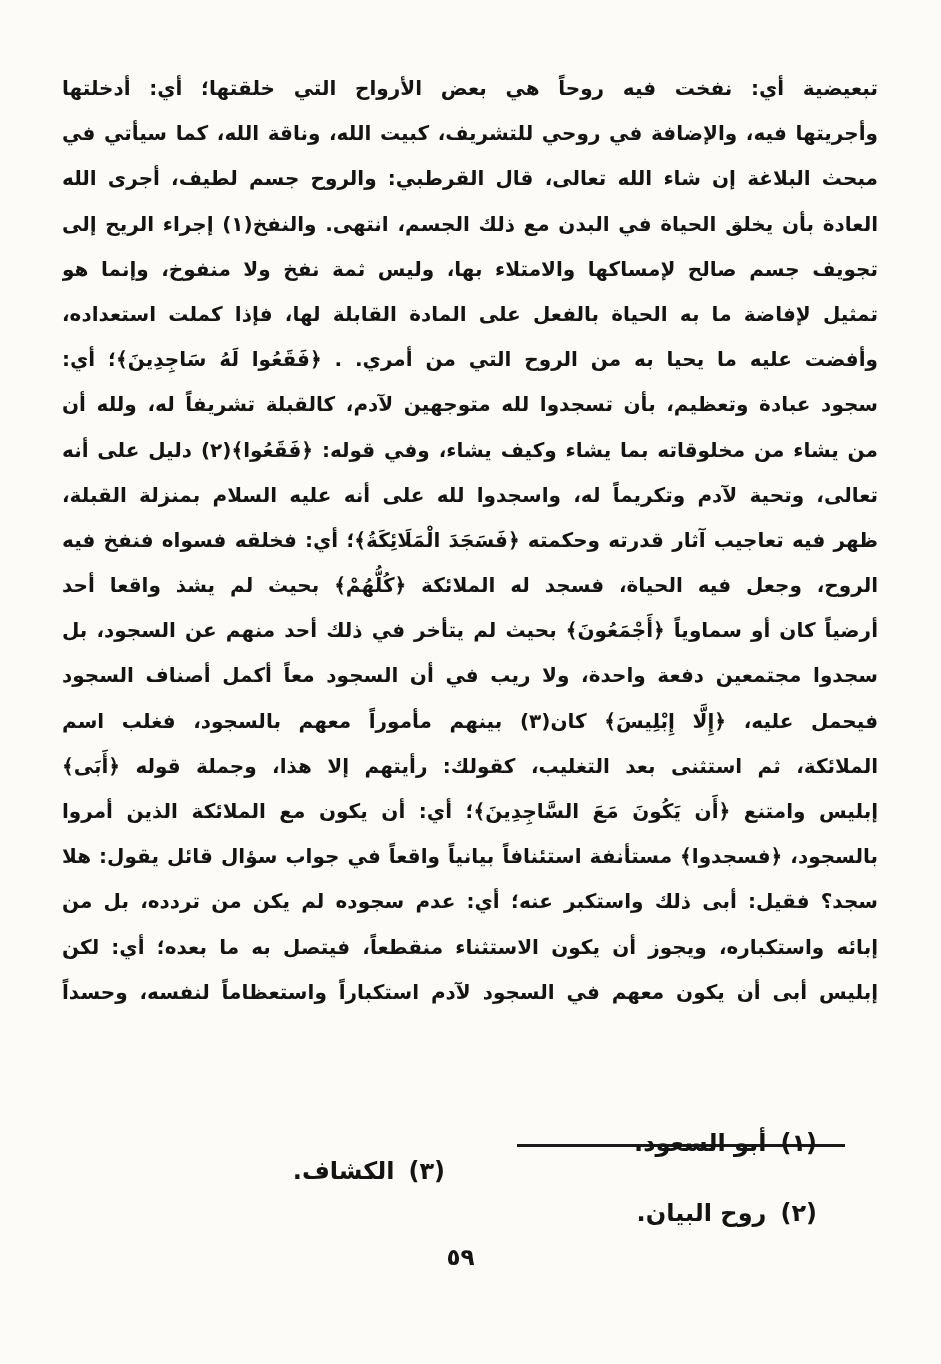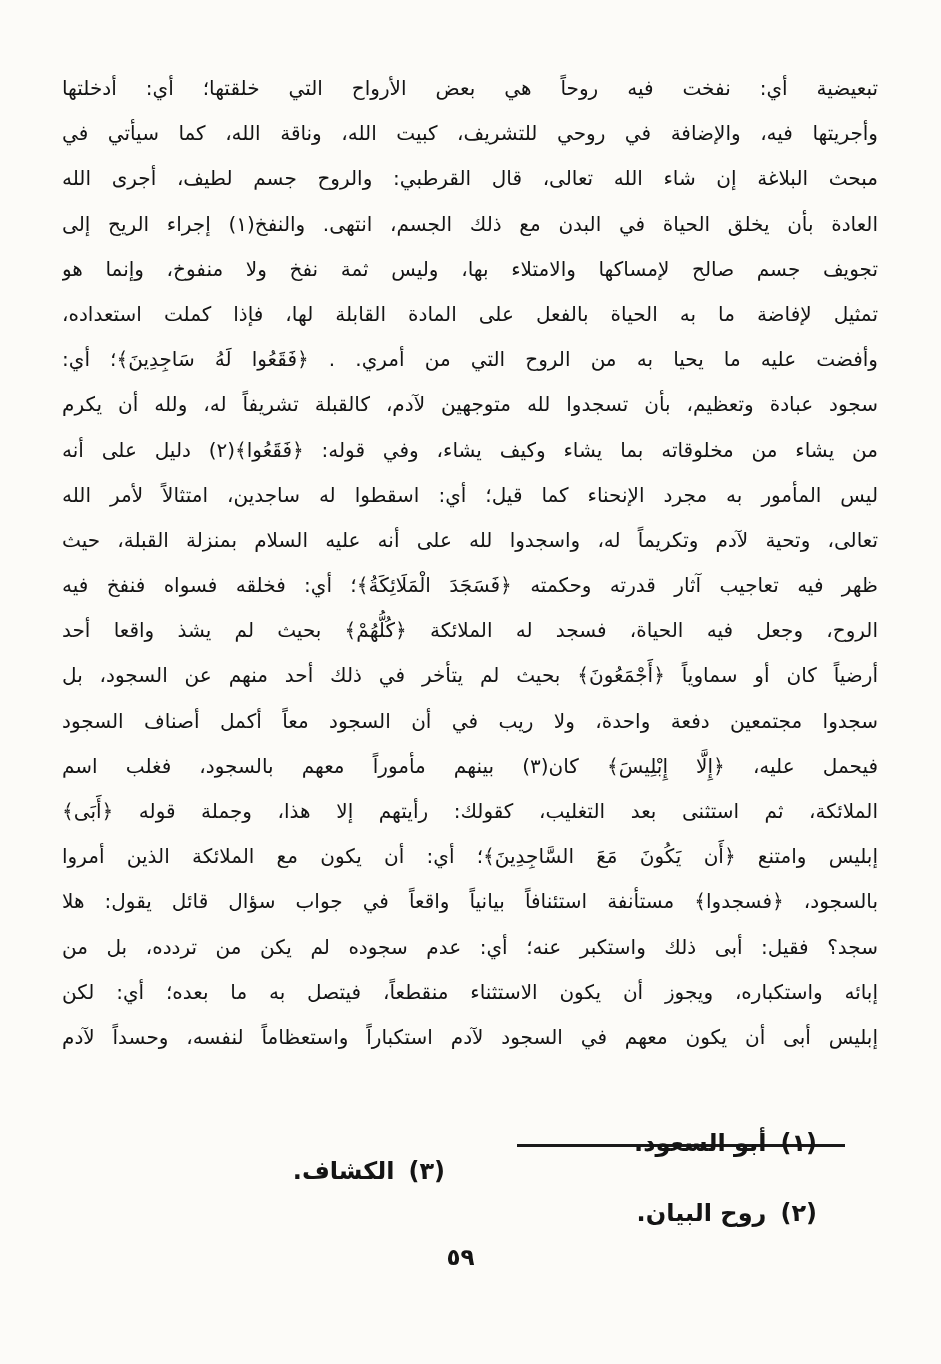--- a/index.html
+++ b/index.html
@@ -21,21 +21,21 @@
   .body-text {
     position: absolute;
     top: 66px;
     right: 63px;
     width: 816px;
   }
   .line {
     height: 45.2px;
     line-height: 45.2px;
     font-size: 20px;
-    font-weight: 400;
+    font-weight: 700;
     text-align: justify;
     text-align-last: justify;
     overflow: hidden;
     white-space: normal;
     word-spacing: 1px;
   }
   .fn-rule {
     position: absolute;
     top: 1144px;
     right: 96px;
@@ -73,21 +73,20 @@
   <div class="body-text">
     <div class="line">تبعيضية أي: نفخت فيه روحاً هي بعض الأرواح التي خلقتها؛ أي: أدخلتها</div>
     <div class="line">وأجريتها فيه، والإضافة في روحي للتشريف، كبيت الله، وناقة الله، كما سيأتي في</div>
     <div class="line">مبحث البلاغة إن شاء الله تعالى، قال القرطبي: والروح جسم لطيف، أجرى الله</div>
     <div class="line">العادة بأن يخلق الحياة في البدن مع ذلك الجسم، انتهى. والنفخ(١) إجراء الريح إلى</div>
     <div class="line">تجويف جسم صالح لإمساكها والامتلاء بها، وليس ثمة نفخ ولا منفوخ، وإنما هو</div>
     <div class="line">تمثيل لإفاضة ما به الحياة بالفعل على المادة القابلة لها، فإذا كملت استعداده،</div>
     <div class="line">وأفضت عليه ما يحيا به من الروح التي من أمري. . ﴿فَقَعُوا لَهُ سَاجِدِينَ﴾؛ أي:</div>
     <div class="line">سجود عبادة وتعظيم، بأن تسجدوا لله متوجهين لآدم، كالقبلة تشريفاً له، ولله أن يكرم</div>
     <div class="line">من يشاء من مخلوقاته بما يشاء وكيف يشاء، وفي قوله: ﴿فَقَعُوا﴾(٢) دليل على أنه</div>
-    <div class="line">ليس المأمور به مجرد الإنحناء كما قيل؛ أي: اسقطوا له ساجدين، امتثالاً لأمر الله</div>
     <div class="line">تعالى، وتحية لآدم وتكريماً له، واسجدوا لله على أنه عليه السلام بمنزلة القبلة، حيث</div>
     <div class="line">ظهر فيه تعاجيب آثار قدرته وحكمته ﴿فَسَجَدَ الْمَلَائِكَةُ﴾؛ أي: فخلقه فسواه فنفخ فيه</div>
     <div class="line">الروح، وجعل فيه الحياة، فسجد له الملائكة ﴿كُلُّهُمْ﴾ بحيث لم يشذ واقعا أحد</div>
     <div class="line">أرضياً كان أو سماوياً ﴿أَجْمَعُونَ﴾ بحيث لم يتأخر في ذلك أحد منهم عن السجود، بل</div>
     <div class="line">سجدوا مجتمعين دفعة واحدة، ولا ريب في أن السجود معاً أكمل أصناف السجود</div>
     <div class="line">فيحمل عليه، ﴿إِلَّا إِبْلِيسَ﴾ كان(٣) بينهم مأموراً معهم بالسجود، فغلب اسم</div>
     <div class="line">الملائكة، ثم استثنى بعد التغليب، كقولك: رأيتهم إلا هذا، وجملة قوله ﴿أَبَى﴾</div>
     <div class="line">إبليس وامتنع ﴿أَن يَكُونَ مَعَ السَّاجِدِينَ﴾؛ أي: أن يكون مع الملائكة الذين أمروا</div>
     <div class="line">بالسجود، ﴿فسجدوا﴾ مستأنفة استئنافاً بيانياً واقعاً في جواب سؤال قائل يقول: هلا</div>
     <div class="line">سجد؟ فقيل: أبى ذلك واستكبر عنه؛ أي: عدم سجوده لم يكن من تردده، بل من</div>

